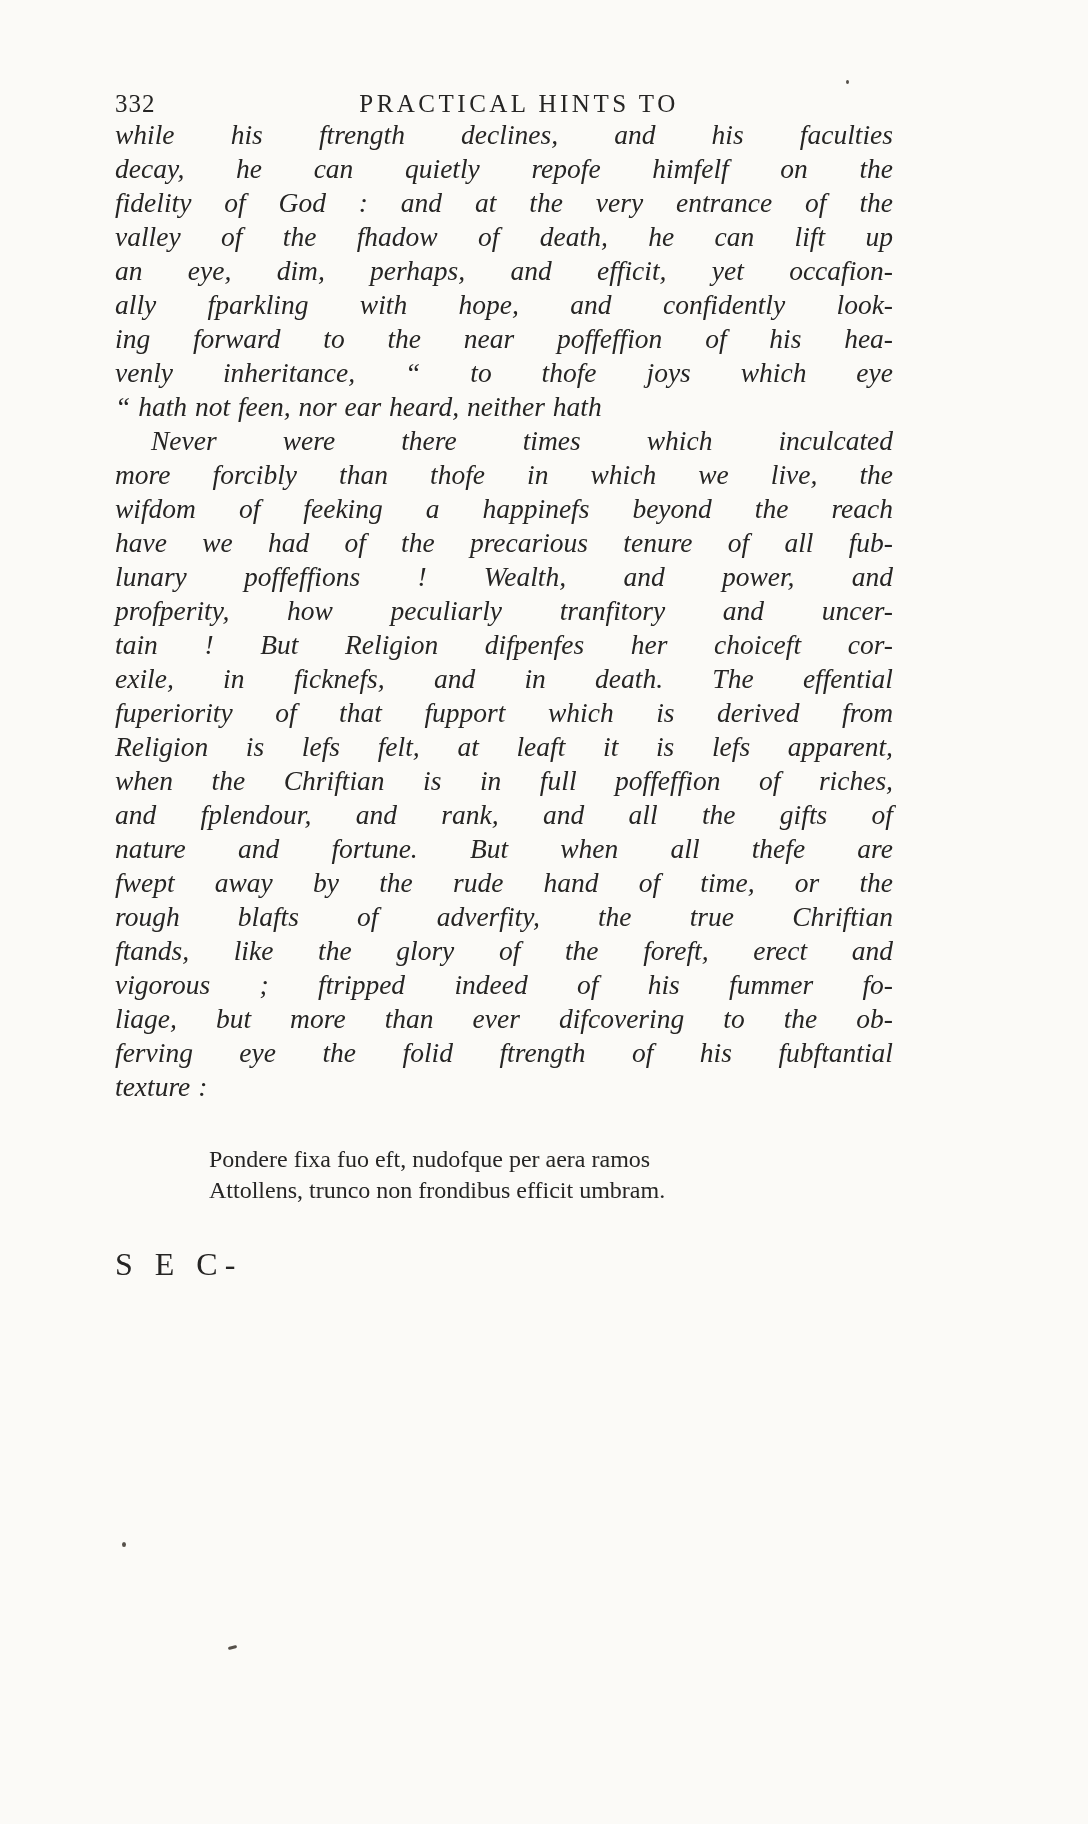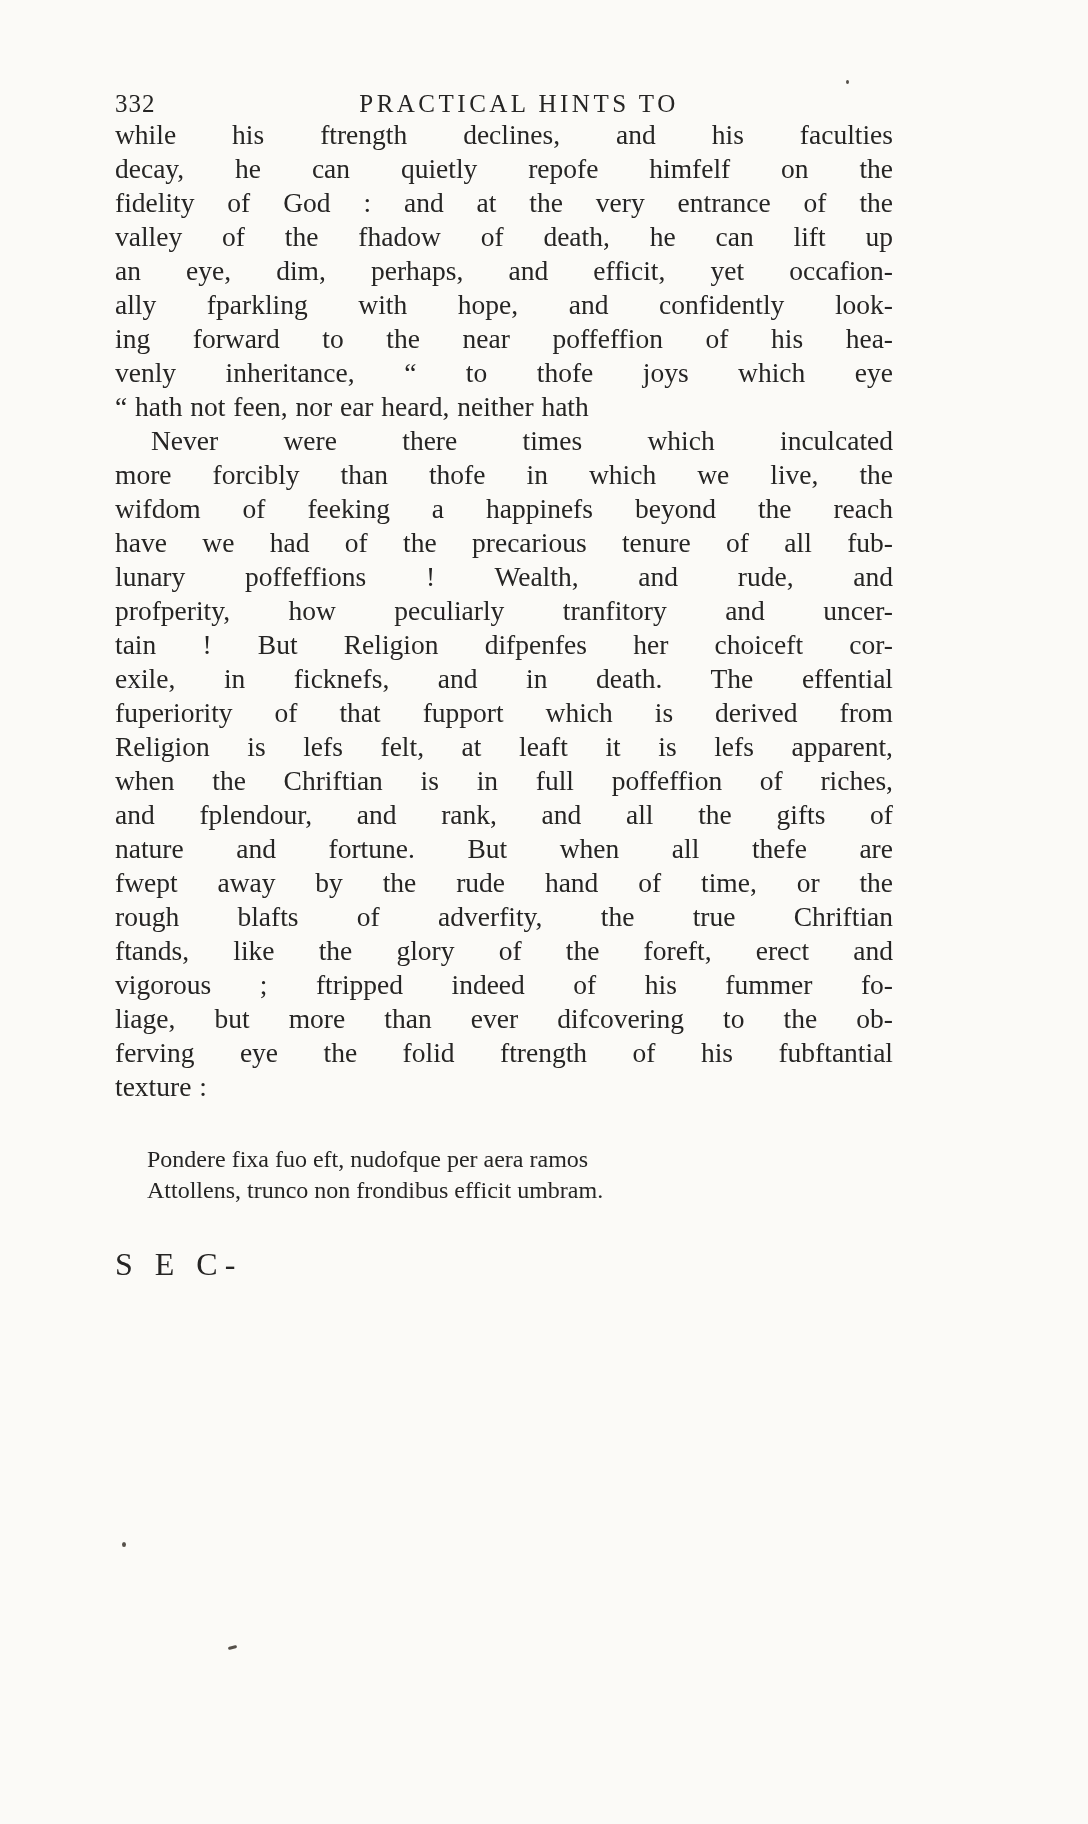--- a/index.html
+++ b/index.html
@@ -36,30 +36,31 @@
   }
   .body-text {
     font-size: 27.5px;
     line-height: 34px;
   }
   .paragraph { margin: 0; }
   .paragraph .line {
     text-align: justify;
     text-align-last: justify;
     word-spacing: 1px;
+    font-style: italic;
   }
   .paragraph .line:last-child {
     text-align-last: left;
   }
   .indent-first .line:first-child {
     text-indent: 36px;
   }
   .latin-quote {
     margin-top: 40px;
-    margin-left: 32px;
+    margin-left: 94px;
     font-size: 24px;
     line-height: 31px;
   }
   .latin-quote .line {
     text-align: left;
     text-align-last: left;
   }
   .catchword {
     margin-top: 40px;
     padding-right: 10px;
@@ -96,21 +97,21 @@
         <div class="line">ing forward to the near poffeffion of his hea-</div>
         <div class="line">venly inheritance, “ to thofe joys which eye</div>
         <div class="line">“ hath not feen, nor ear heard, neither hath</div>
       </div>
 
     <div class="paragraph indent-first">
         <div class="line">Never were there times which inculcated</div>
         <div class="line">more forcibly than thofe in which we live, the</div>
         <div class="line">wifdom of feeking a happinefs beyond the reach</div>
         <div class="line">have we had of the precarious tenure of all fub-</div>
-        <div class="line">lunary poffeffions !  Wealth, and rude, and</div>
+        <div class="line">lunary poffeffions !  Wealth, and power, and</div>
         <div class="line">profperity, how peculiarly tranfitory and uncer-</div>
         <div class="line">tain ! But Religion difpenfes her choiceft cor-</div>
         <div class="line">exile, in ficknefs, and in death.  The effential</div>
         <div class="line">fuperiority of that fupport which is derived from</div>
         <div class="line">Religion is lefs felt, at leaft it is lefs apparent,</div>
         <div class="line">when the Chriftian is in full poffeffion of riches,</div>
         <div class="line">and fplendour, and rank, and all the gifts of</div>
         <div class="line">nature and fortune.  But when all thefe are</div>
         <div class="line">fwept away by the rude hand of time, or the</div>
         <div class="line">rough blafts of adverfity, the true Chriftian</div>

